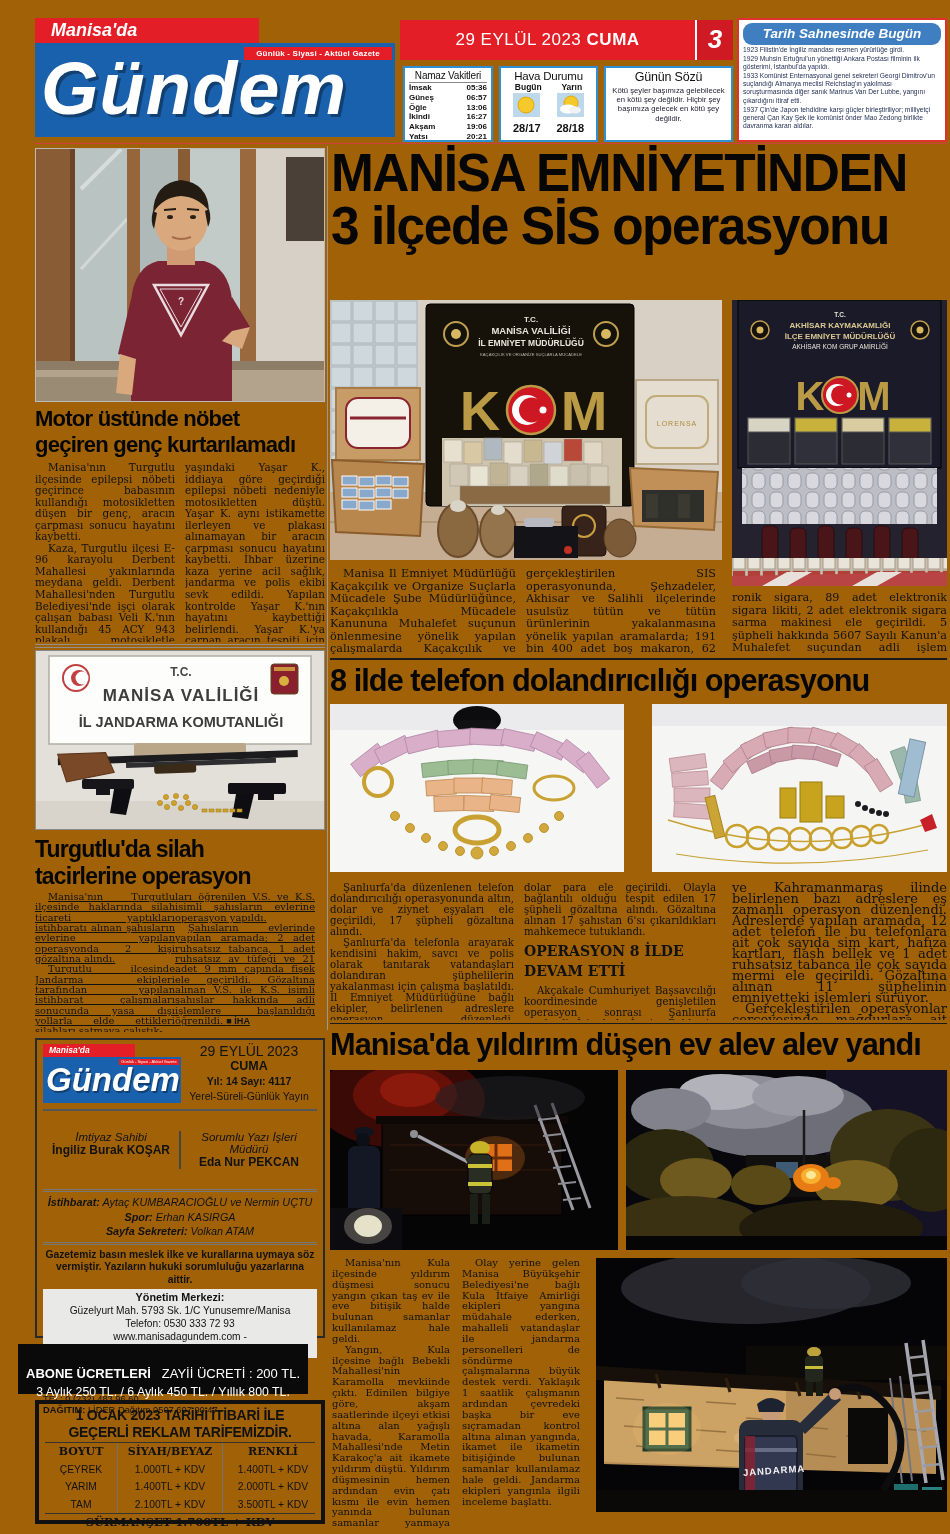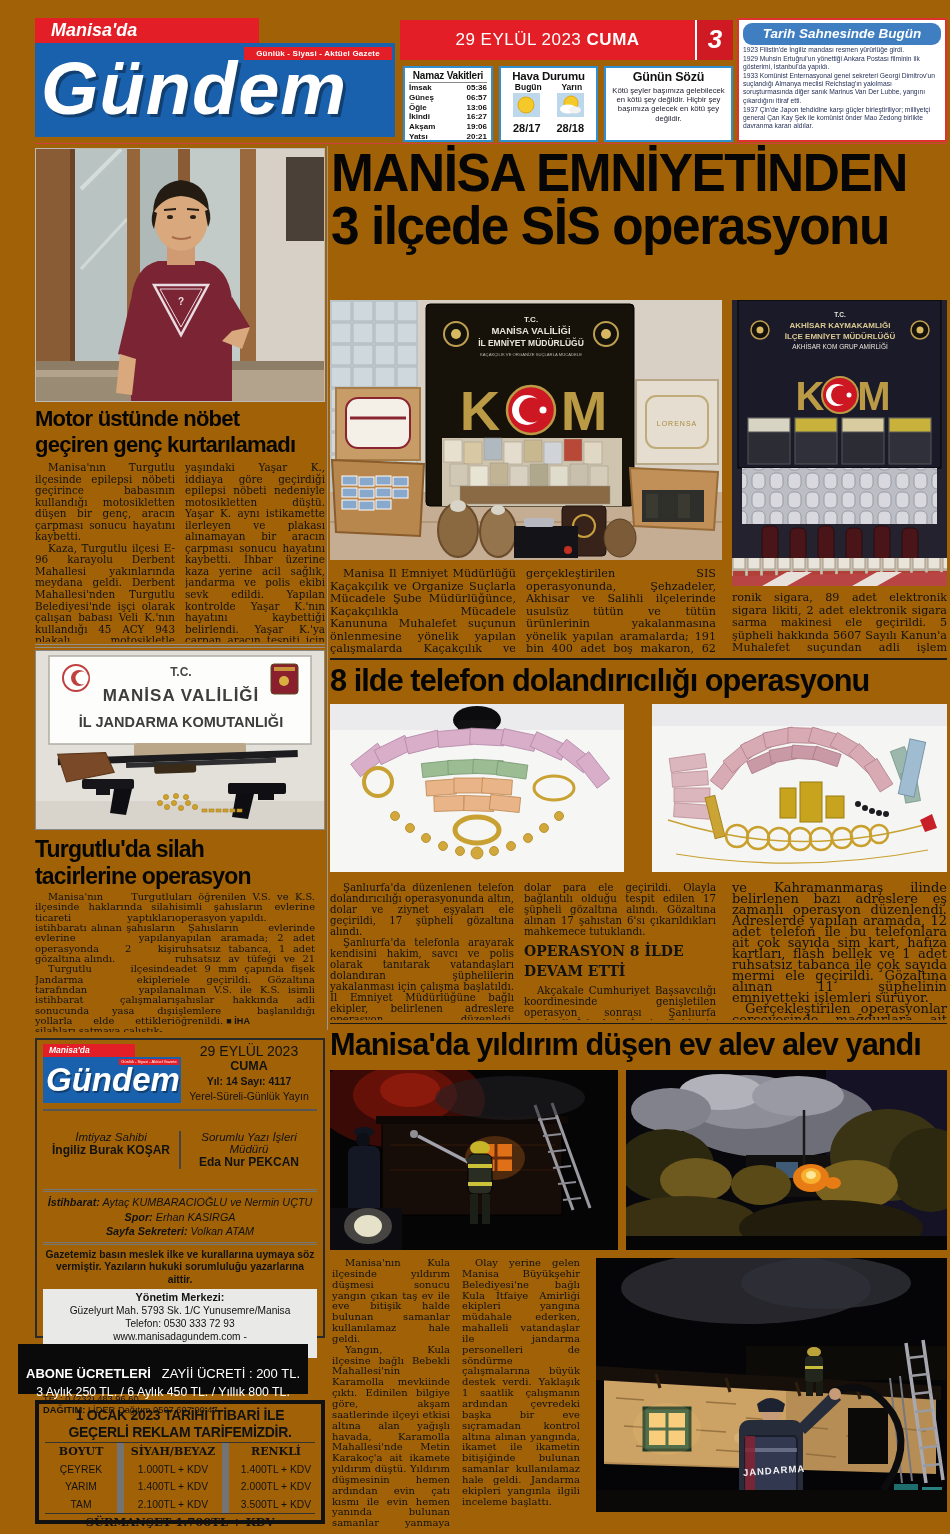--- a/index.html
+++ b/index.html
@@ -14,21 +14,21 @@
   .logo-main{position:absolute;left:0;top:25px;width:360px;height:94px;background:#1a61ad;}
   .logo-tag{position:absolute;right:3px;top:4px;width:148px;height:13px;background:#e31e26;color:#fff;
             font-size:8px;font-weight:bold;text-align:center;line-height:13px;letter-spacing:.2px;}
   .logo-word{position:absolute;left:6px;top:2px;width:350px;color:#fff;font-style:italic;font-weight:bold;
              font-size:74px;line-height:88px;letter-spacing:1px;text-shadow:3px 3px 0 rgba(0,0,0,.35);}
   .datebar{position:absolute;left:400px;top:20px;width:333px;height:40px;background:#e31e26;display:flex;}
   .datebar .dt{flex:1;color:#fff;text-align:center;line-height:40px;font-size:17px;letter-spacing:.5px;}
   .datebar .pg{width:36px;background:#cf1a24;border-left:2px solid #fff;color:#fff;text-align:center;
                font-weight:bold;font-style:italic;font-size:26px;line-height:38px;}
   .hbox{position:absolute;border:2px solid #2f8fd0;background:#fff;box-sizing:border-box;padding:2px 4px;}
-  .hbox .ttl{font-weight:bold;text-align:center;letter-spacing:-.2px;}
+  .hbox .ttl{font-weight:normal;text-align:center;letter-spacing:-.2px;}
   .prow{display:flex;justify-content:space-between;font-size:8px;font-weight:bold;line-height:9.8px;}
   .history{position:absolute;left:737px;top:18px;width:210px;height:124px;border:2px solid #e03030;
            background:#fff;box-sizing:border-box;padding:3px 4px;}
   .history .hd{height:22px;background:#3f7fc1;border-radius:9px;color:#fff;text-align:center;
                font-weight:bold;font-style:italic;font-size:13.5px;line-height:22px;}
   .history .it{font-size:6.7px;line-height:8.1px;color:#1e2a52;margin-top:1px;text-align:left;}
   .redline{position:absolute;left:35px;top:143px;width:912px;border-top:1.5px solid #d04040;}
   
   .hl{font-weight:bold;color:#060606;letter-spacing:-.8px;transform-origin:left top;}
   .serif{font-family:"DejaVu Serif",serif;}
@@ -65,21 +65,21 @@
   .abone{position:absolute;left:18px;top:1344px;width:290px;height:50px;background:#0a0a0a;color:#fff;
          box-sizing:border-box;padding:22px 8px;}
   .abone .r1{display:flex;justify-content:space-between;font-size:13px;}
   .abone .r2{text-align:center;font-size:12.3px;margin-top:4px;}
   .tarife{position:absolute;left:35px;top:1400px;width:290px;height:124px;border:4px solid #111;
           box-sizing:border-box;padding:3px 6px;text-align:center;}
   .tarife .t{font-weight:bold;font-size:14px;line-height:16.5px;letter-spacing:-.3px;}
   .tgrid{display:grid;grid-template-columns:72px 105px 101px;border-top:1.5px solid #333;margin-top:2px;}
   .tgrid span{font-size:10.3px;line-height:17.5px;}
   .tgrid .hd{font-family:"DejaVu Serif",serif;font-weight:bold;font-size:11px;}
-  .tgrid .c2,.tgrid .c3{border-left:7px solid #737373;}
+  .tgrid .c2,.tgrid .c3{border-left:1px solid #737373;}
   .tfoot{font-family:"DejaVu Serif",serif;font-weight:bold;font-size:11.5px;border-top:1.5px solid #333;line-height:16px;}
 </style>
 </head>
 <body>
 
 <div id="page">
 
   <div class="abs" style="left:35px;top:18px;width:360px;height:119px;">
     <div class="logo-pre">Manisa'da</div>
     <div class="logo-main">
@@ -271,21 +271,21 @@
           <rect x="194" y="158" width="5" height="3"></rect>
           <rect x="201" y="158" width="5" height="3"></rect>
       </g>
     </svg>
   </div>
 
   <div class="abs hl" style="left:35px;top:836px;font-size:23px;line-height:26.5px;">
     <div>Turgutlu'da silah</div>
     <div>tacirlerine operasyon</div>
   </div>
-  <div class="abs serif" style="left:35px;top:892px;width:290px;height:140px;display:flex;gap:0;font-size:9.9px;line-height:10.35px;">
+  <div class="abs serif" style="left:35px;top:892px;width:290px;height:140px;display:flex;gap:0;font-size:9.9px;line-height:10.35px;text-decoration:underline;">
     <div class="bcol" style="width:140px;">
       <p class="ind">Manisa'nın Turgutlu ilçesinde haklarında silah ticareti yaptıkları istihbaratı alınan şahısların evlerine yapılan operasyonda 2 kişi gözaltına alındı.</p>
       <p class="ind">Turgutlu ilçesinde Jandarma ekipleri tarafından yapılan istihbarat çalışmaları sonucunda yasa dışı yollarla elde ettikleri silahları satmaya çalıştık-</p>
     </div>
     <div class="bcol" style="width:140px;">
       <p>ları öğrenilen V.S. ve K.S. isimli şahısların evlerine operasyon yapıldı.</p>
       <p class="ind"><span>Şahısların evlerinde yapılan aramada; 2 adet ruhsatsız tabanca, 1 adet ruhsatsız av tüfeği ve 21 adet 9 mm çapında fişek ele geçirildi. Gözaltına alınan V.S. ile K.S. isimli şahıslar hakkında adli işlemlere başlanıldığı öğrenildi.</span> <b class="credit">■ İHA</b></p>
     </div>
   </div>
 

